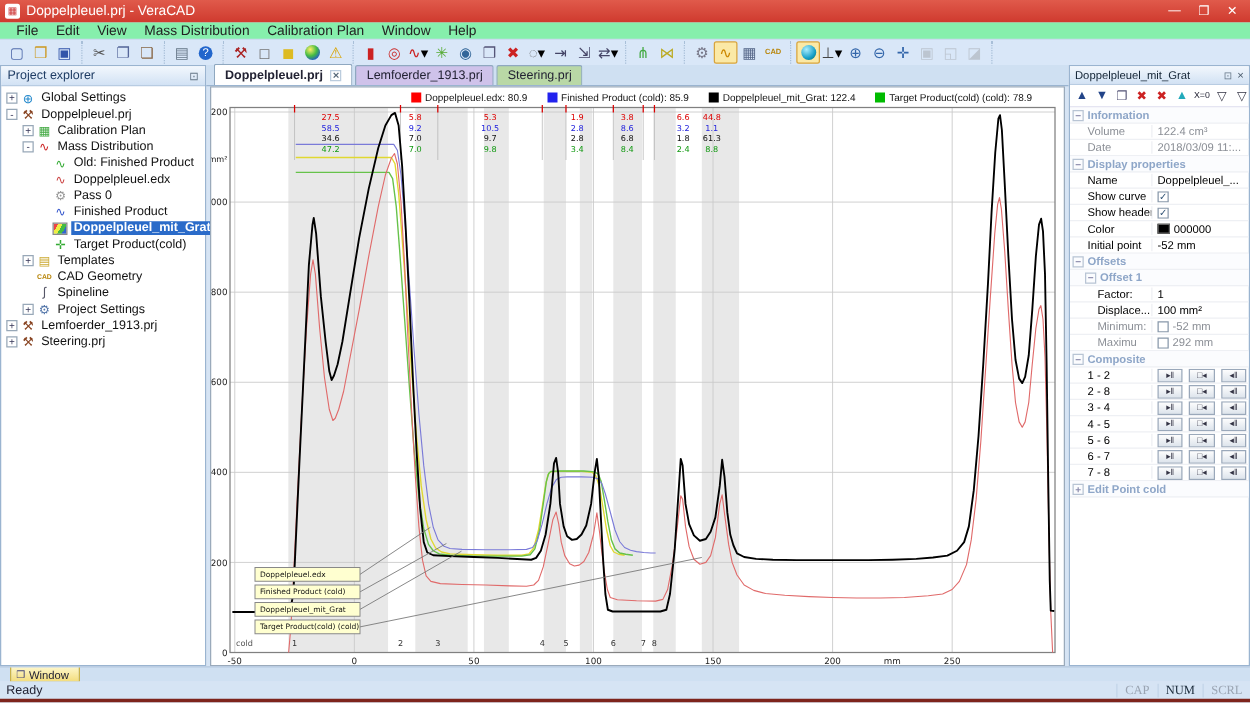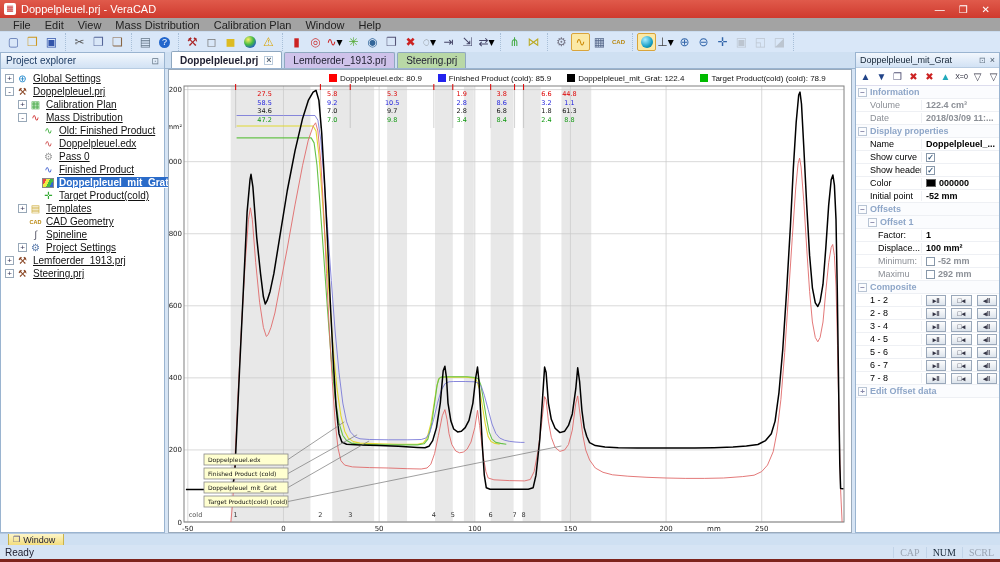--- a/index.html
+++ b/index.html
@@ -7,21 +7,21 @@
   *{box-sizing:border-box;}
   .abs{position:absolute;}
   
   #titlebar{left:0;top:0;width:1000px;height:18px;background:linear-gradient(#e05a4b,#cf3a2e);
     color:#fff;display:flex;align-items:center;font-size:11px;padding:0 4px;}
   #app-icon{width:12px;height:12px;background:#fff;border-radius:2px;color:#c33;
     font-size:8px;line-height:12px;text-align:center;margin-right:5px;}
   #win-controls{margin-left:auto;display:flex;gap:14px;font-size:10px;padding-right:6px;}
   #win-controls span{cursor:default;}
   
-  #menubar{left:0;top:18px;width:1000px;height:14px;background:#a3a3a3;display:flex;
+  #menubar{left:0;top:18px;width:1000px;height:14px;background:#86efac;display:flex;
     align-items:center;font-size:11px;color:#222;padding-left:6px;border-bottom:1px solid #cbdcef;}
   .menu-item{padding:0 7px;}
   
   #toolbar{left:0;top:32px;width:1000px;height:20px;background:#d9e7f8;display:flex;
     align-items:center;padding-left:4px;}
   .tgroup{display:flex;align-items:center;margin-right:4px;padding-right:4px;
     border-right:1px dotted #a8bfd8;}
   .ticon{width:19px;height:18px;display:flex;align-items:center;justify-content:center;
     font-size:12px;border-radius:2px;position:relative;}
   .ticon.active{background:#fbe9a6;border:1px solid #d9a43b;}
@@ -38,21 +38,21 @@
     font-size:10px;display:flex;align-items:center;padding:0 5px;border-bottom:1px solid #b8cce2;}
   #explorer-hd .pin{margin-left:auto;color:#678;font-size:9px;}
   #tree{font-size:10px;color:#111;padding-top:3px;}
   .trow{display:flex;align-items:center;height:13px;white-space:nowrap;}
   .tg{width:9px;height:9px;border:1px solid #98a8b8;background:#fff;font-size:8px;
     line-height:7px;text-align:center;color:#335;margin-right:2px;flex:none;}
   .tg.empty{border:none;background:transparent;}
   .tico{width:13px;flex:none;text-align:center;font-size:10px;margin-right:2px;}
   .grad-ico{width:12px;height:10px;border:1px solid #888;flex:none;margin-right:3px;
     background:linear-gradient(120deg,#e44 25%,#ee4 25% 50%,#4b4 50% 75%,#36c 75%);}
-  .tlabel{padding:0 2px;text-decoration:underline;}
+  .tlabel{padding:0 2px;}
   .trow.selected .tlabel{background:#2a6bc9;color:#fff;font-weight:bold;}
   
   #center{left:165px;top:0;width:690px;height:481px;}
   #tabbar{left:0;top:0;width:690px;height:17px;background:#cfe0f2;display:flex;
     align-items:flex-end;padding-left:6px;border-bottom:1px solid #9ab4d0;}
   .tab{height:16px;display:flex;align-items:center;font-size:10px;padding:0 8px;
     border:1px solid #8fa8c0;border-bottom:none;margin-right:2px;border-radius:2px 2px 0 0;color:#223;}
   .tab.active{background:#fff;font-weight:bold;height:17px;}
   .tab .close{margin-left:6px;font-size:9px;color:#567;border:1px solid #bcd;
     width:9px;height:9px;line-height:7px;text-align:center;}
@@ -68,21 +68,21 @@
   #props-hd .x{margin-left:4px;color:#456;font-size:9px;}
   #props-tools{height:18px;display:flex;align-items:center;gap:1px;padding:0 2px;
     border-bottom:1px solid #dde;}
   .pticon{min-width:15px;height:15px;display:flex;align-items:center;justify-content:center;font-size:10px;}
   #prows .prow{display:flex;align-items:center;height:13px;border-bottom:1px solid #eef0f4;}
   .prow .hdr-toggle{width:9px;height:9px;font-size:8px;line-height:7px;text-align:center;
     border:1px solid #b8c4d4;color:#88a;margin:0 3px 0 2px;flex:none;}
   .prow.header{color:#8ea6c8;font-weight:bold;background:#fbfcfe;}
   .prow .nm{width:66px;padding-left:14px;overflow:hidden;white-space:nowrap;border-right:1px solid #eef0f4;flex:none;}
   .prow .nm.ind{padding-left:22px;}
-  .prow .vl{padding-left:4px;white-space:nowrap;overflow:hidden;display:flex;align-items:center;gap:3px;flex:1;font-weight:bold;}
+  .prow .vl{padding-left:4px;white-space:nowrap;overflow:hidden;display:flex;align-items:center;gap:3px;flex:1;}
   .prow.dim .nm,.prow.dim .vl{color:#8b8f96;}
   .cb{width:9px;height:9px;border:1px solid #8898aa;background:#fff;font-size:8px;line-height:8px;
     text-align:center;color:#357;flex:none;}
   .swatch{width:10px;height:8px;border:1px solid #666;flex:none;}
   .cmp-btn{width:22px;height:11px;border:1px solid #9aa8ba;background:linear-gradient(#fdfdfd,#dde4ec);
     font-size:7px;line-height:9px;text-align:center;color:#334;margin-right:2px;}
   
   #outputbar{left:0;top:533px;width:1000px;height:12px;background:#cfe0f2;border-top:1px solid #b5c8de;}
   #output-tab{position:absolute;left:8px;top:0px;height:12px;padding:0 8px 0 4px;
     background:linear-gradient(#fdf6c8,#f3dd7e);border:1px solid #c9b24a;border-top:none;
@@ -648,21 +648,21 @@
         <div class="prow">
           <span class="nm">7 - 8</span>
           <span class="vl">
             <span class="cmp-btn">▸‖</span>
             <span class="cmp-btn">□◂</span>
             <span class="cmp-btn">◂‖</span>
           </span>
         </div>
         <div class="prow header">
           <span class="hdr-toggle">+</span>
-          <span>Edit Offset data</span>
+          <span>Edit Point cold</span>
         </div>
       </div>
   </div>
 </div>
 
 <div class="abs" id="outputbar">
   <div id="output-tab">
     <span style="color:#447;font-size:8px;">❒</span>
     <span>Window</span>
   </div>

